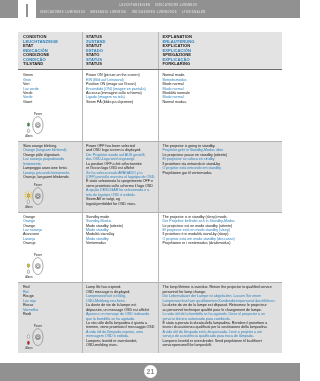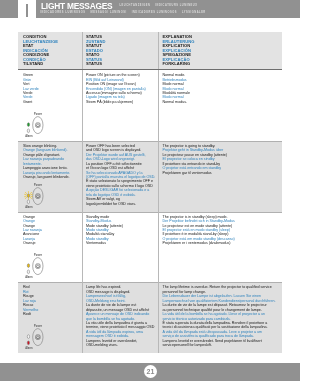--- a/index.html
+++ b/index.html
@@ -40,21 +40,20 @@
   .pagecircle{position:absolute;left:144px;bottom:3px;width:13px;height:13px;border-radius:50%;background:#ffffff;}
   .pagenum{position:absolute;left:0;top:0;width:13px;height:13px;line-height:13px;text-align:center;color:#8c8c8c;font-size:7px;font-weight:bold;}
 </style>
 </head>
 <body>
 
 <div class="page">
   <div class="corner-block"></div>
   <div class="tick"></div>
   <div class="banner">
-    <div class="banner-title">LIGHT MESSAGES</div>
     <div class="banner-sub1">LEUCHTANZEIGEN    INDICATEURS LUMINEUX</div>
     <div class="banner-sub2">INDICADORES LUMINOSOS    MESSAGGI LUMINOSI    INDICADORES LUMINOSOS    LYSSIGNALER</div>
   </div>
 
   <div class="table" id="tbl">
       <div class="row hdr">
         <div class="cell c1">
           <p class="k">CONDITION</p>
           <p class="b">LEUCHTANZEIGE</p>
           <p class="k">ETAT</p>

